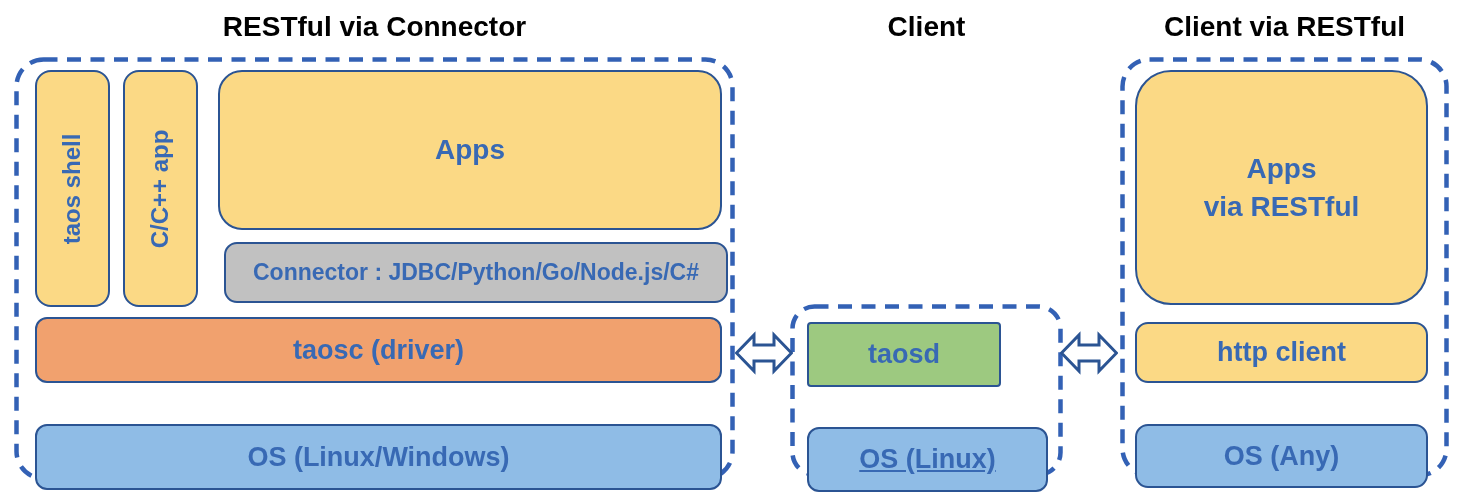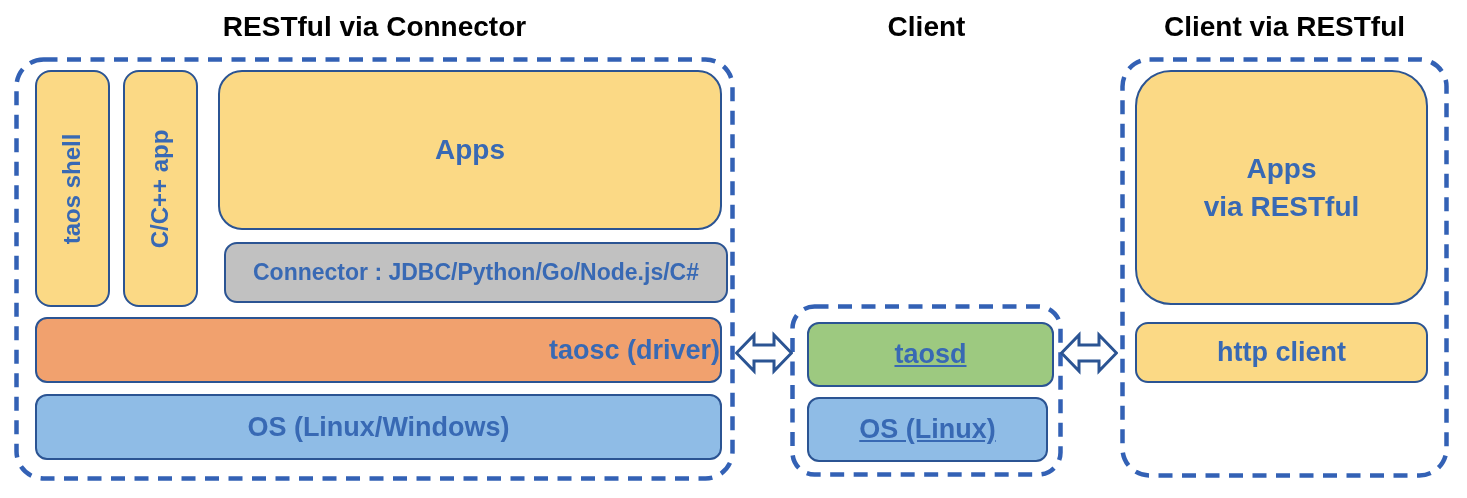--- a/index.html
+++ b/index.html
@@ -47,22 +47,22 @@
     border: 2.5px solid var(--box_border, #2B5493);
     display: flex;
     align-items: center;
     justify-content: center;
     text-align: center;
     font-weight: bold;
     color: var(--label_blue, #3869B4);
     font-size: 27px;
   }
   .box.yellow { background: var(--box_yellow, #FBD985); }
-  .box.orange { background: var(--box_orange, #F1A16E); justify-content: flex-end; }
-  .box.blue   { background: var(--box_blue,   #8FBCE6); }
+  .box.orange { background: var(--box_orange, #F1A16E); }
+  .box.blue   { background: var(--box_blue,   #8FBCE6); margin-top: 30px; }
   .box.green  { background: var(--box_green,  #9DC980); }
   .box.gray   { background: var(--box_gray,   #C1C1C1); }
   .vlabel {
     transform: rotate(-90deg);
     white-space: nowrap;
     font-size: 24px;
   }
   .fs23 { font-size: 23px; }
   .fs28 { font-size: 28px; }
   .two-line { line-height: 1.35; }
@@ -106,39 +106,42 @@
     </div>
     <div class="box blue" style="left:21px; top:337px; width:687px; height:66px; border-radius:12px;">
       <span>OS (Linux/Windows)</span>
     </div>
   </div>
 
   <div class="section" style="left:790px; top:304px; width:273px; height:173px;">
     <svg class="dashed-border" width="273" height="173">
       <rect x="2.5" y="2.5" width="268" height="168" rx="22"></rect>
     </svg>
-    <div class="box green" style="left:17px; top:18px; width:247px; height:65px; border-radius:12px;text-decoration:underline;">
+    <div class="box green" style="left:17px; top:18px; width:194px; height:65px; border-radius:4px;">
       <span>taosd</span>
     </div>
     <div class="box blue" style="left:17px; top:93px; width:241px; height:65px; border-radius:12px;text-decoration:underline;">
       <span>OS (Linux)</span>
     </div>
   </div>
 
   <div class="section" style="left:1120px; top:57px; width:329px; height:421px;">
     <svg class="dashed-border" width="329" height="421">
       <rect x="2.5" y="2.5" width="324" height="416" rx="27"></rect>
     </svg>
     <div class="box yellow fs28 two-line" style="left:15px; top:13px; width:293px; height:235px; border-radius:36px; flex-direction:column;">
       <span>Apps</span>
       <span>via RESTful</span>
     </div>
     <div class="box yellow" style="left:15px; top:265px; width:293px; height:61px; border-radius:13px;">
       <span>http client</span>
     </div>
+    <div class="box blue" style="left:15px; top:337px; width:293px; height:64px; border-radius:13px;">
+      <span>OS (Any)</span>
+    </div>
   </div>
 
   <svg class="arrow" style="left:735px; top:330px;" width="58" height="46" viewBox="0 0 58 46">
     <polygon points="1.5,23 19,5 19,15 39,15 39,5 56.5,23 39,41 39,31 19,31 19,41"></polygon>
   </svg>
   <svg class="arrow" style="left:1060px; top:330px;" width="58" height="46" viewBox="0 0 58 46">
     <polygon points="1.5,23 19,5 19,15 39,15 39,5 56.5,23 39,41 39,31 19,31 19,41"></polygon>
   </svg>
 
 </div>

